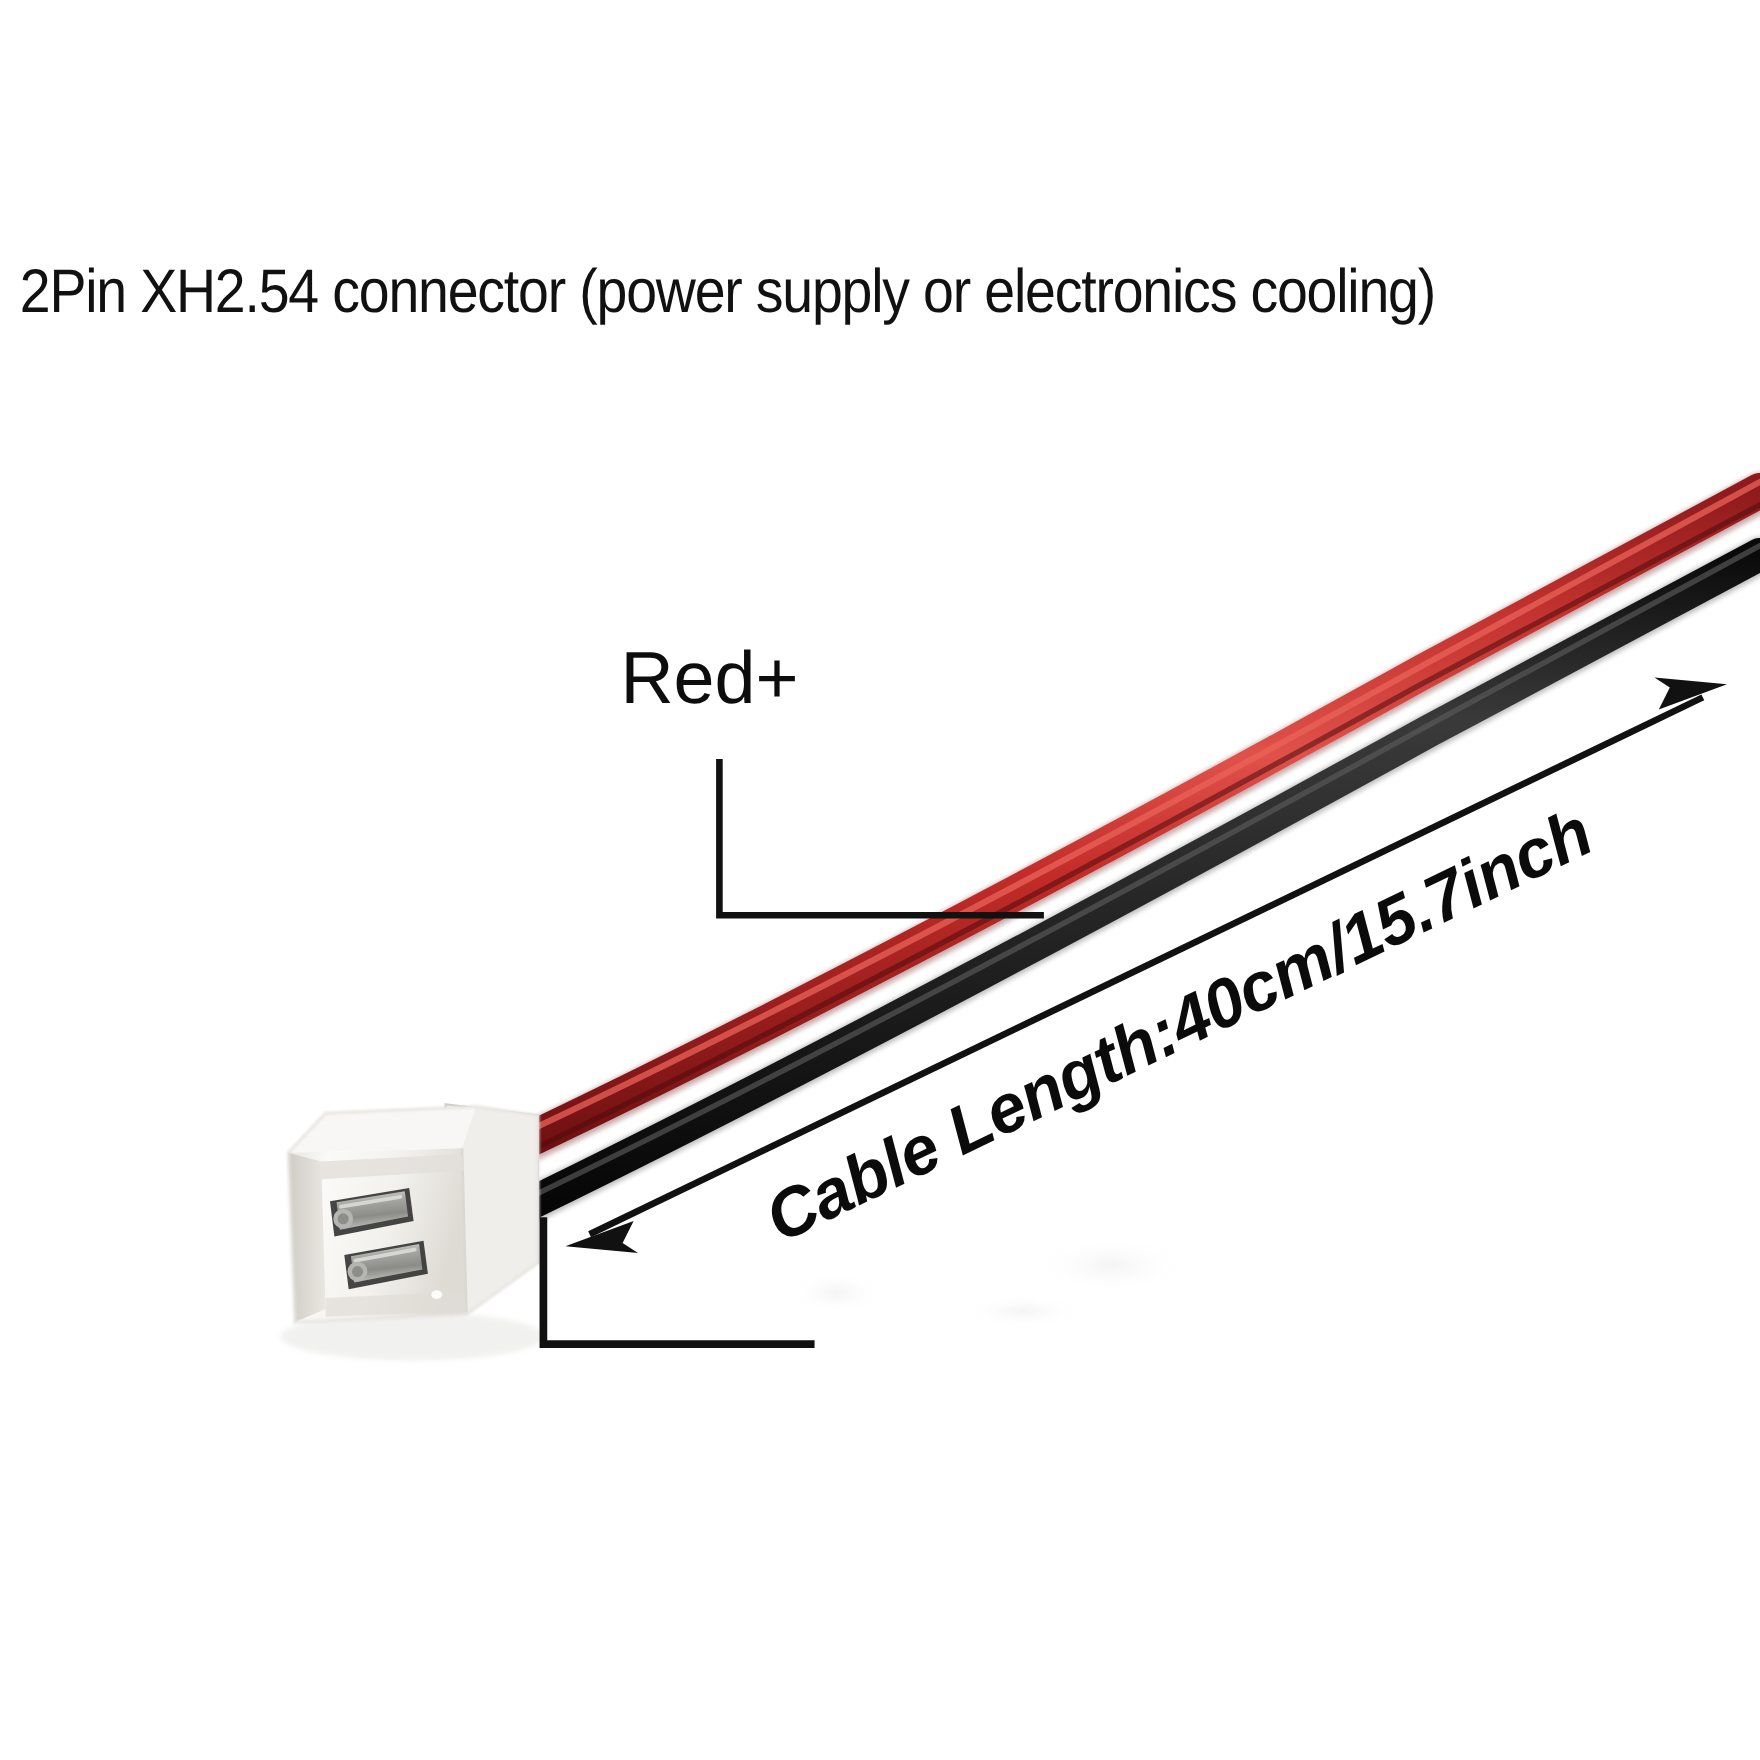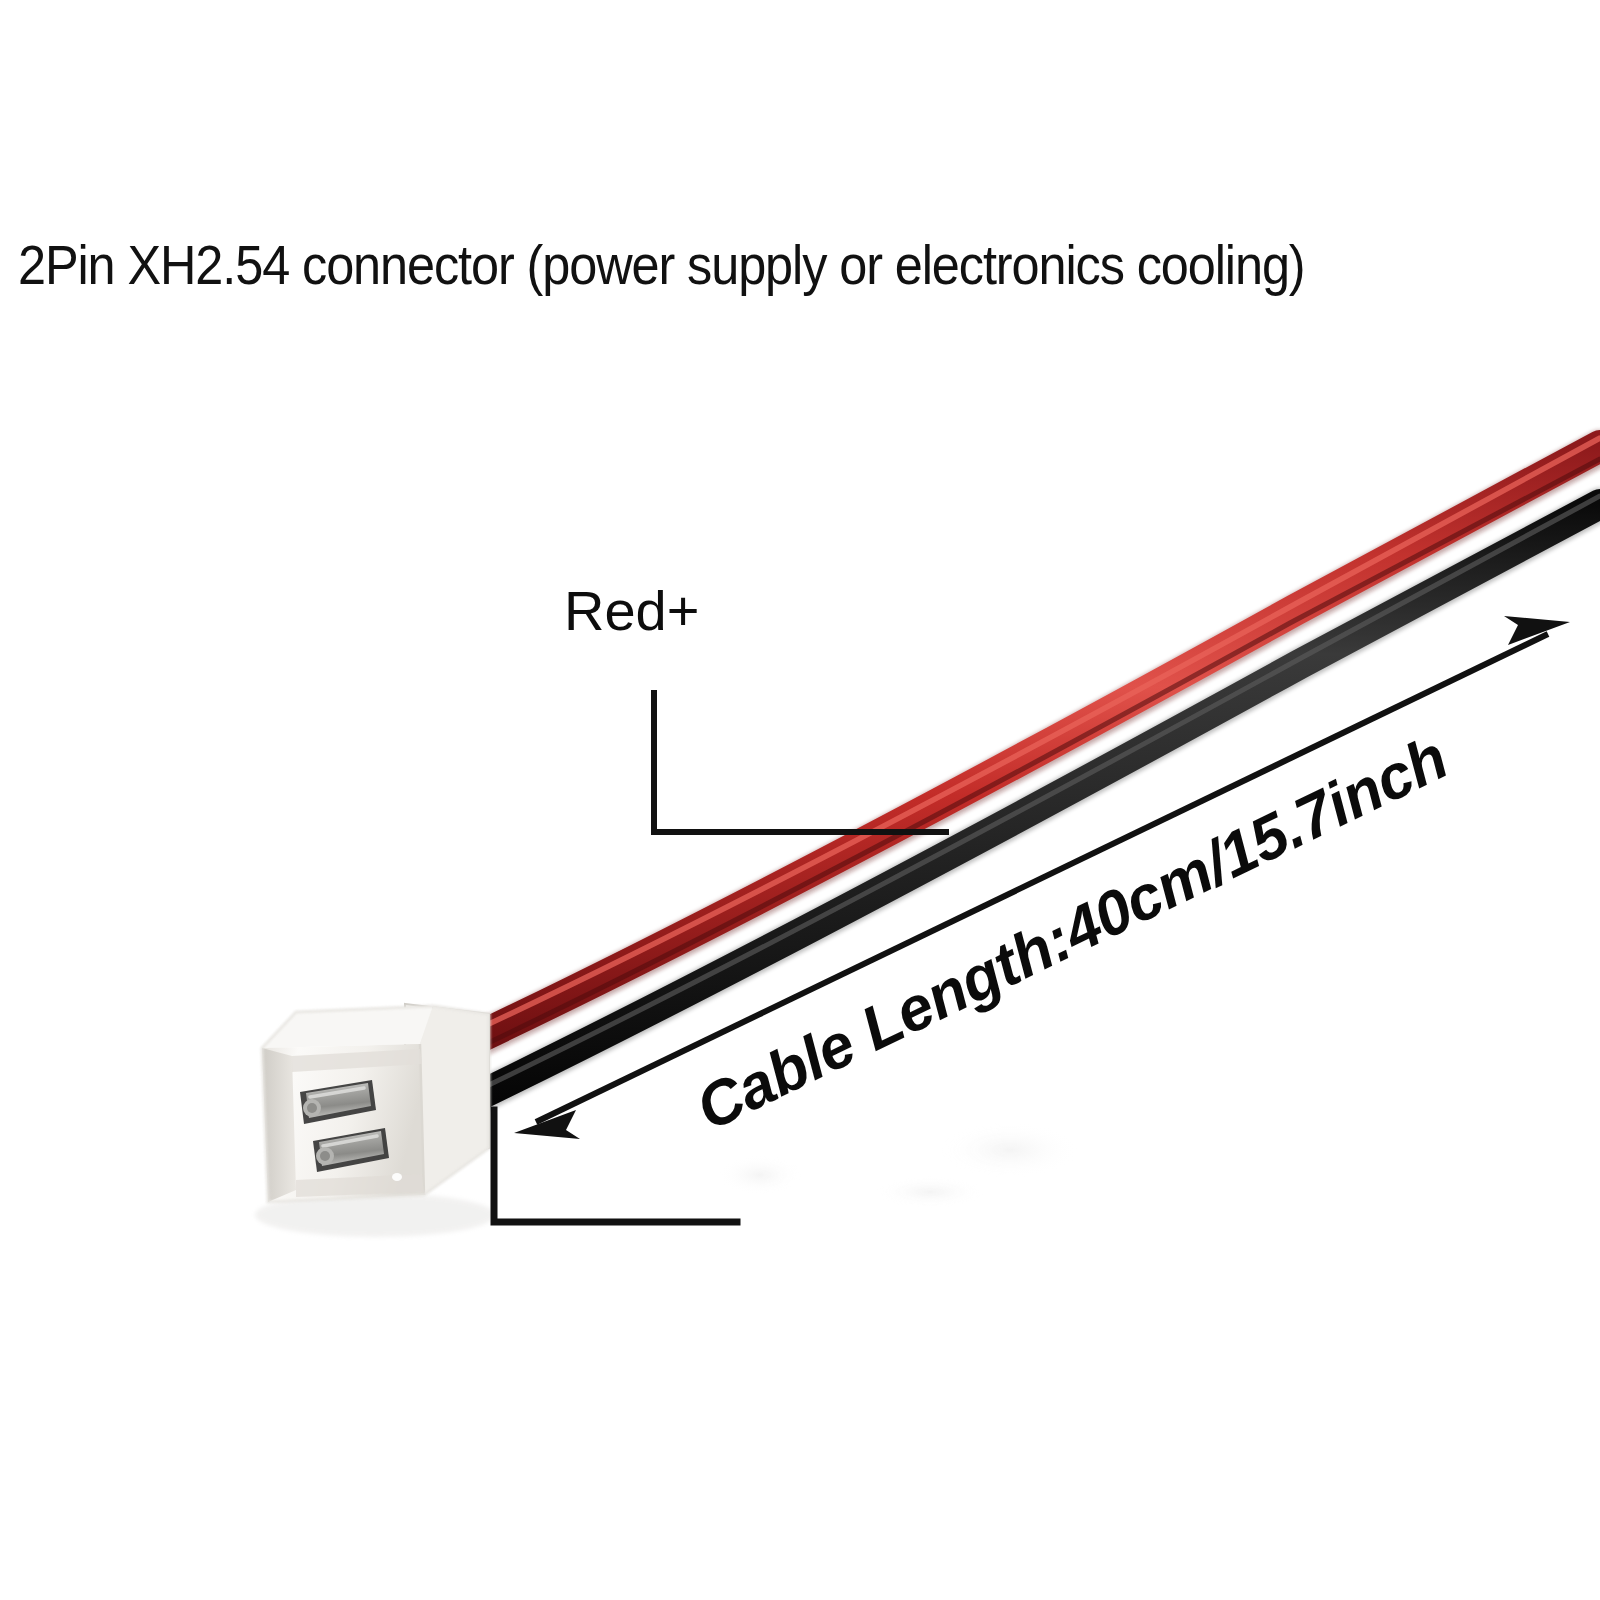--- a/index.html
+++ b/index.html
@@ -47,21 +47,21 @@
   .callout-label {
     position: absolute;
     font-family: "Liberation Sans", sans-serif;
     color: #0d0d0d;
     white-space: nowrap;
     font-weight: 400;
   }
   #label-red {
     left: 564px;
     top: 578px;
-    font-size: 56px;
+    font-size: 67px;
     letter-spacing: 0px;
   }
   #label-black {
     left: 505px;
     top: 1235px;
     font-size: 70px;
     font-weight: 700;
     letter-spacing: -1px;
   }
 

